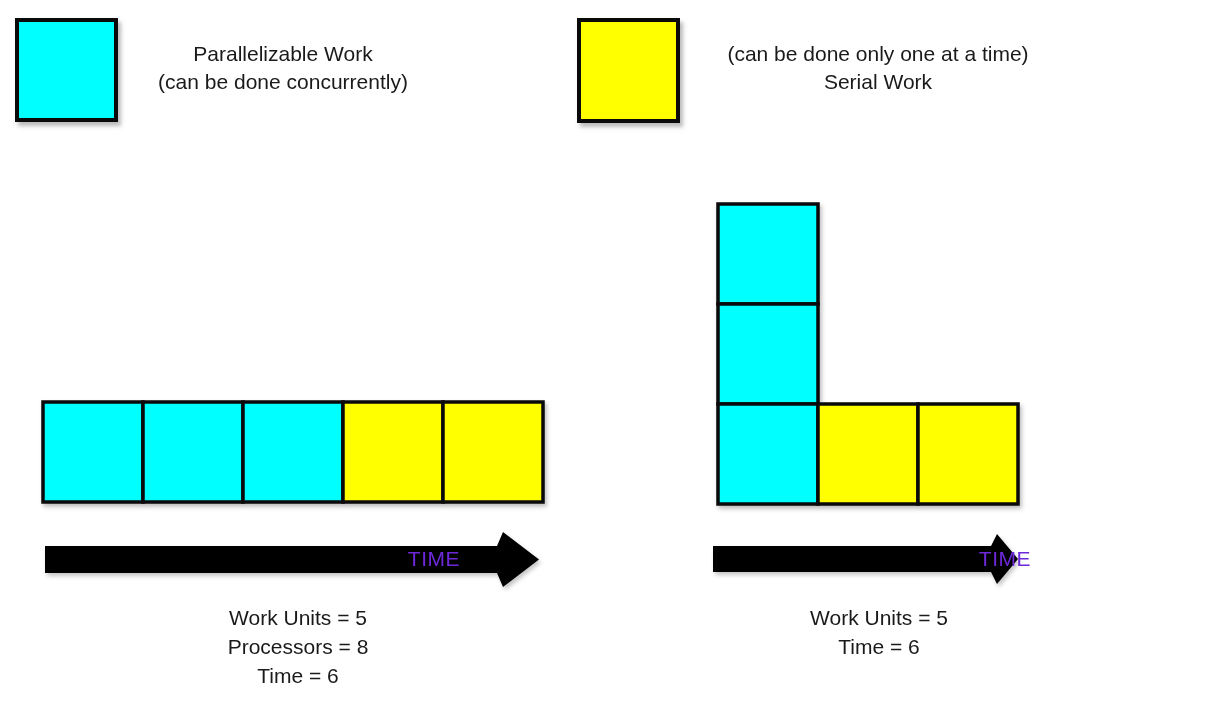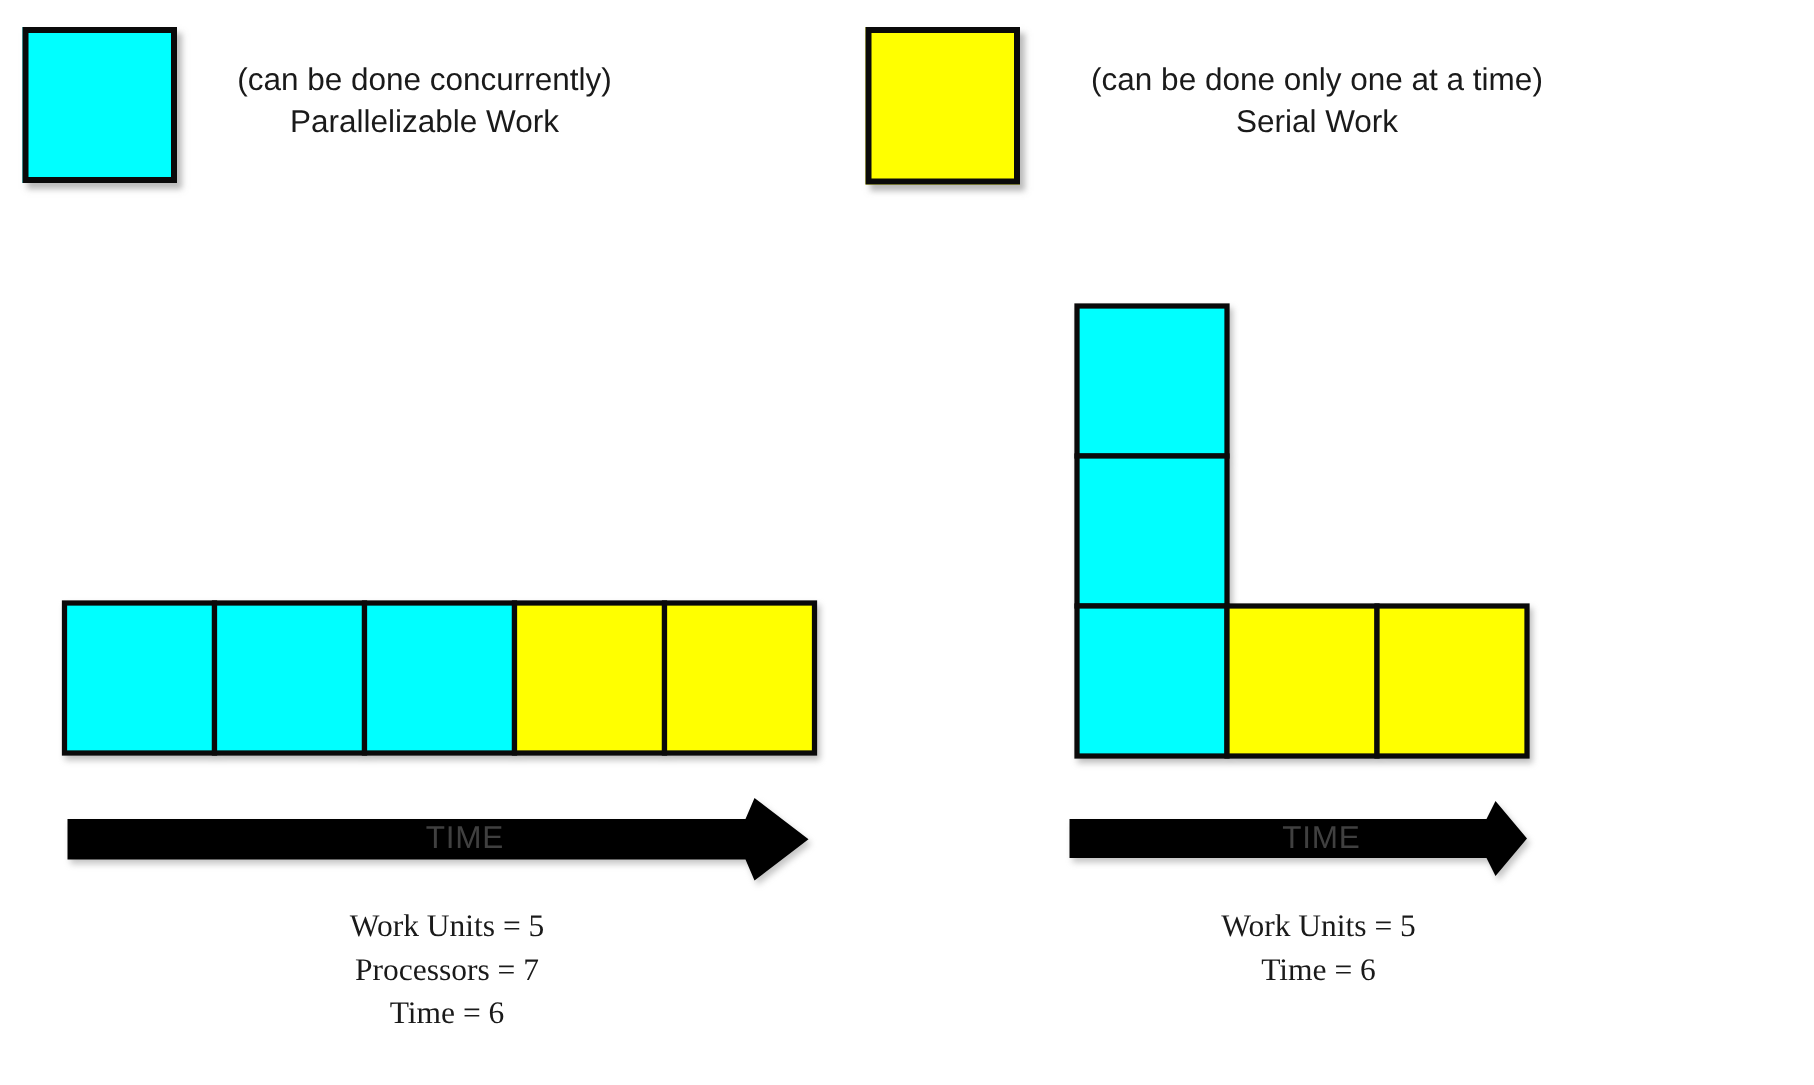--- a/index.html
+++ b/index.html
@@ -39,49 +39,48 @@
   svg.arrow  { filter: drop-shadow(2px 3px 2px rgba(110,110,110,0.4)); }
   #blocks-left  { left: 37px;  top: 396px; }
   #blocks-right { left: 712px; top: 198px; }
   #arrow-left   { left: 45px;  top: 530px; }
   #arrow-right  { left: 713px; top: 532px; }
 
   
   .time-label {
     position: absolute;
     width: 300px;
-    text-align: center;
+    text-align: right;
     font-size: 21px;
     line-height: 28px;
-    color: #404040;
+    color: #6d28d9;
     letter-spacing: 0.5px;
   }
   .time-label-left  { left: 160px; top: 545px; }
   .time-label-right { left: 731px; top: 545px; }
 
   
   .stats {
     position: absolute;
     width: 300px;
     text-align: center;
     font-size: 21px;
     line-height: 29px;
     white-space: nowrap;
-    font-family: Liberation Serif, serif;
   }
   .stats-left  { left: 148px; top: 603px; }
   .stats-right { left: 729px; top: 603px; }
 </style>
 </head>
 <body>
 
 <div class="swatch swatch-parallel"></div>
 <div class="legend-text legend-text-parallel">
+  <div>Parallelizable Work</div>
   <div>(can be done concurrently)</div>
-  <div>Parallelizable Work</div>
 </div>
 
 <div class="swatch swatch-serial"></div>
 <div class="legend-text legend-text-serial">
   <div>(can be done only one at a time)</div>
   <div>Serial Work</div>
 </div>
 
 <svg id="blocks-left" class="blocks" width="512" height="112" viewBox="0 0 512 112">
     <rect x="6" y="6" width="100" height="100" fill="#00ffff" stroke="#0a0a0a" stroke-width="3.5"></rect>
@@ -91,21 +90,21 @@
     <rect x="406" y="6" width="100" height="100" fill="#ffff00" stroke="#0a0a0a" stroke-width="3.5"></rect>
   </svg>
 
 <svg id="arrow-left" class="arrow" width="496" height="60" viewBox="0 0 496 60">
   <polygon points="0,16 452,16 458,2 494,29.5 458,57 452,43 0,43" fill="#000000"></polygon>
 </svg>
 <div class="time-label time-label-left">TIME</div>
 
 <div class="stats stats-left">
   <div>Work Units = 5</div>
-  <div>Processors = 7</div>
+  <div>Processors = 8</div>
   <div>Time = 6</div>
 </div>
 
 <svg id="blocks-right" class="blocks" width="312" height="312" viewBox="0 0 312 312">
     <rect x="6" y="6" width="100" height="100" fill="#00ffff" stroke="#0a0a0a" stroke-width="3.5"></rect>
     <rect x="6" y="106" width="100" height="100" fill="#00ffff" stroke="#0a0a0a" stroke-width="3.5"></rect>
     <rect x="6" y="206" width="100" height="100" fill="#00ffff" stroke="#0a0a0a" stroke-width="3.5"></rect>
     <rect x="106" y="206" width="100" height="100" fill="#ffff00" stroke="#0a0a0a" stroke-width="3.5"></rect>
     <rect x="206" y="206" width="100" height="100" fill="#ffff00" stroke="#0a0a0a" stroke-width="3.5"></rect>
   </svg>

